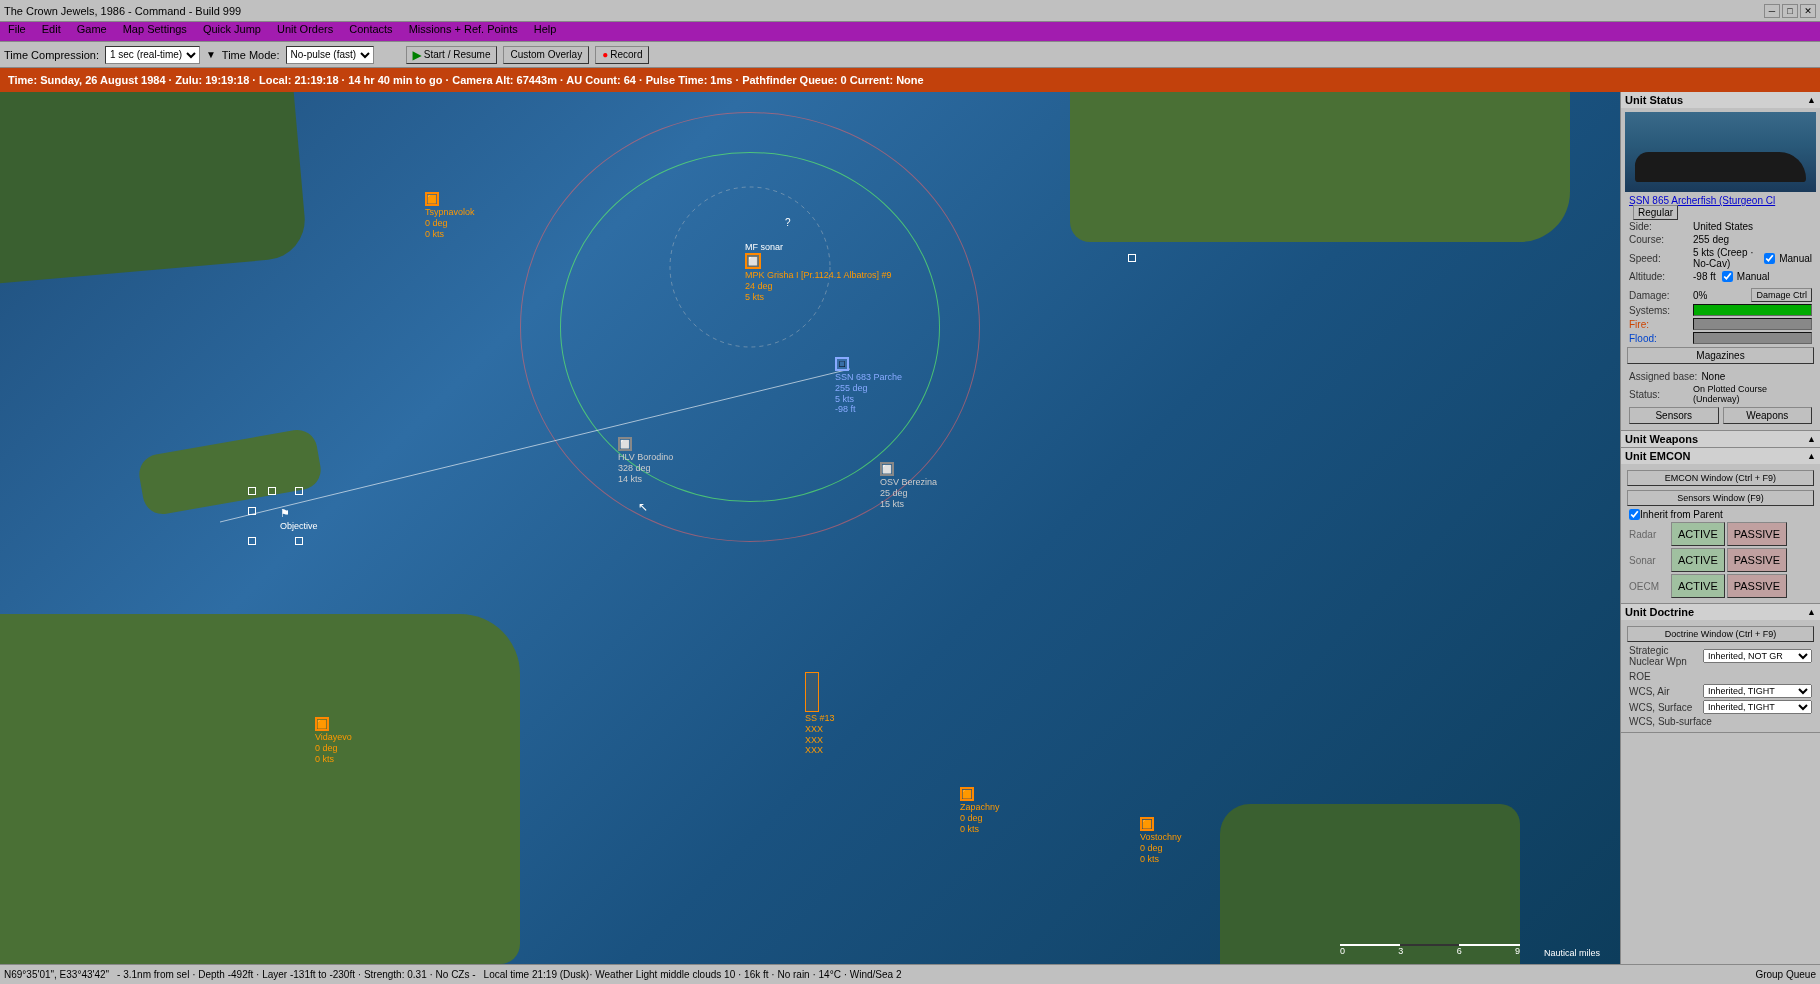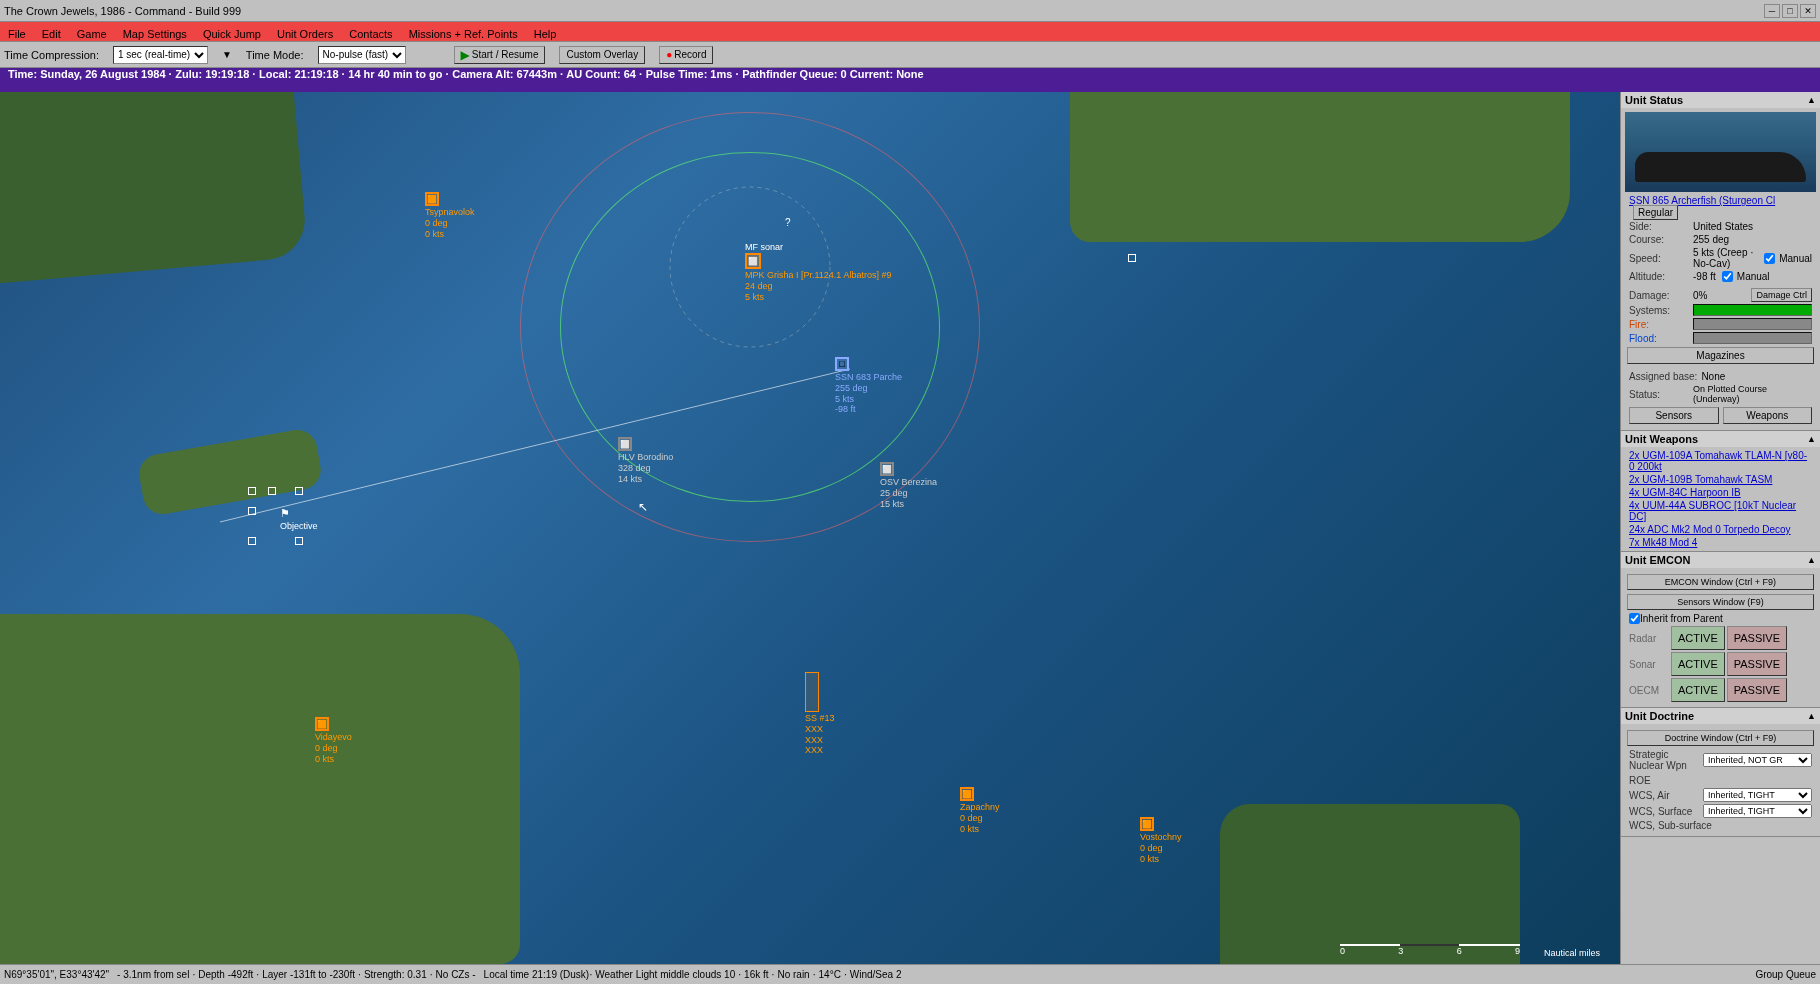--- a/index.html
+++ b/index.html
@@ -4,33 +4,33 @@
   <style>
     * { margin: 0; padding: 0; box-sizing: border-box; }
     body { width: 1820px; height: 984px; overflow: hidden; background: #1a1a2e; font-family: Arial, sans-serif; font-size: 11px; color: #000; }
     
     
     #titlebar { background: #c0c0c0; height: 22px; display: flex; align-items: center; justify-content: space-between; padding: 0 4px; border-bottom: 1px solid #888; }
     #titlebar-controls { display: flex; gap: 2px; }
     .titlebar-btn { width: 16px; height: 14px; background: #c0c0c0; border: 1px solid #888; font-size: 9px; display: flex; align-items: center; justify-content: center; cursor: pointer; }
     
     
-    #menubar { background: #ef4444; height: 20px; display: flex; align-items: flex-end; padding: 0 4px; border-bottom: 1px solid #888; gap: 8px; }
+    #menubar { background: #a21caf; height: 20px; display: flex; align-items: flex-start; padding: 0 4px; border-bottom: 1px solid #888; gap: 8px; }
     .menu-item { font-size: 11px; padding: 1px 4px; cursor: pointer; }
     
     
-    #toolbar { background: #c0c0c0; height: 26px; display: flex; align-items: center; padding: 0 4px; border-bottom: 1px solid #888; gap: 14px; }
+    #toolbar { background: #c0c0c0; height: 26px; display: flex; align-items: center; padding: 0 4px; border-bottom: 1px solid #888; gap: 6px; }
     .toolbar-label { font-size: 11px; }
     .toolbar-select { font-size: 10px; height: 18px; border: 1px inset #888; background: white; }
     .toolbar-btn { font-size: 10px; height: 18px; padding: 0 6px; background: #c0c0c0; border: 1px outset #888; cursor: pointer; display: flex; align-items: center; gap: 2px; }
     .play-icon { color: green; font-size: 12px; }
     .record-dot { color: red; font-size: 10px; }
     
     
-    #statusbar-top { background: #4c1d95; color: #ffffff; height: 24px; display: flex; padding: 0 8px; font-size: 11px; font-weight: bold; }
+    #statusbar-top { background: #c2410c; color: #ffffff; height: 24px; display: flex; align-items: center; padding: 0 8px; font-size: 11px; font-weight: bold; }
     
     
     #main { display: flex; height: calc(984px - 22px - 20px - 26px - 24px - 20px); }
     
     
     #map { flex: 1; position: relative; overflow: hidden; background: #1a3a5c; }
     
     
     #right-panel { width: 200px; background: #c0c0c0; border-left: 1px solid #888; overflow-y: auto; display: flex; flex-direction: column; }
     
@@ -343,28 +343,20 @@
           <button class="panel-btn" style="flex:1; margin:0;">Weapons</button>
         </div>
       </div>
     </div>
 
     <div class="panel-section">
       <div class="panel-header">
         <span>Unit Weapons</span>
         <span class="panel-header-collapse">▲</span>
       </div>
-      <div class="panel-content" style="padding:2px 4px;">
-        <a class="weapons-link">2x UGM-109A Tomahawk TLAM-N [v80-0 200kt</a>
-        <a class="weapons-link">2x UGM-109B Tomahawk TASM</a>
-        <a class="weapons-link">4x UGM-84C Harpoon IB</a>
-        <a class="weapons-link">4x UUM-44A SUBROC [10kT Nuclear DC]</a>
-        <a class="weapons-link">24x ADC Mk2 Mod 0 Torpedo Decoy</a>
-        <a class="weapons-link">7x Mk48 Mod 4</a>
-      </div>
     </div>
 
     <div class="panel-section">
       <div class="panel-header">
         <span>Unit EMCON</span>
         <span class="panel-header-collapse">▲</span>
       </div>
       <div class="panel-content">
         <button class="panel-btn" style="width:calc(100% - 4px); font-size:9px;">EMCON Window (Ctrl + F9)</button>
         <button class="panel-btn" style="width:calc(100% - 4px); font-size:9px;">Sensors Window (F9)</button>

